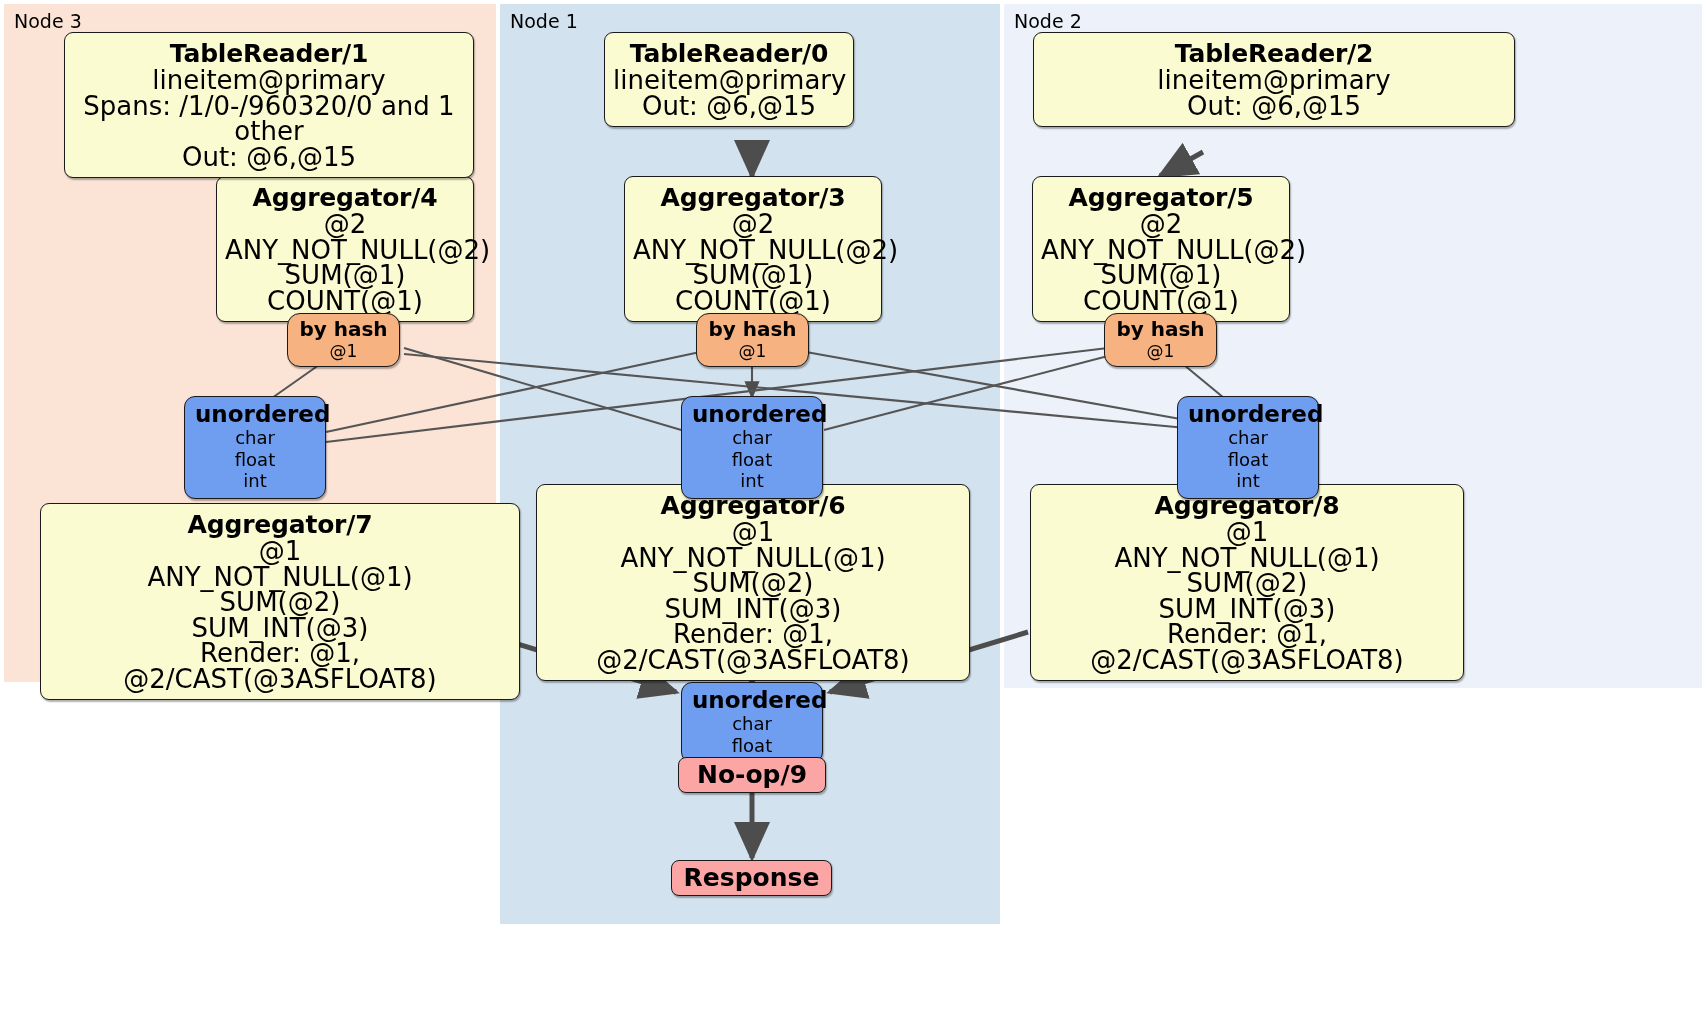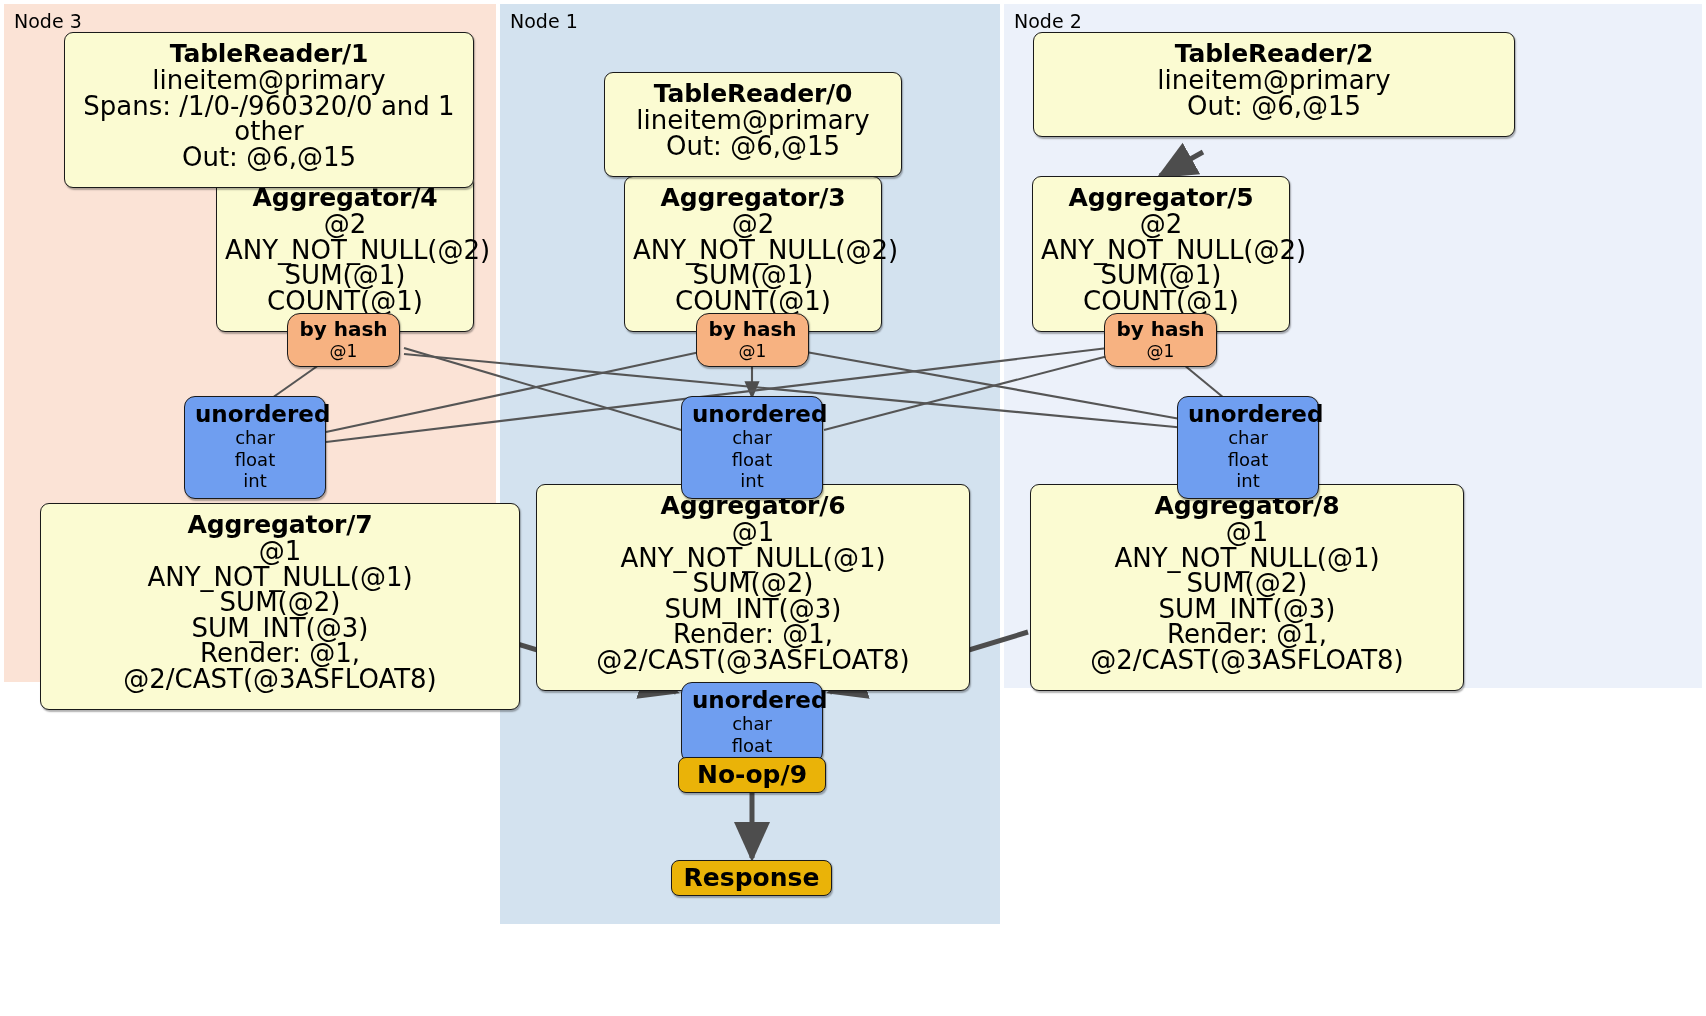--- a/index.html
+++ b/index.html
@@ -38,21 +38,21 @@
     color: #000;
     font-family: "DejaVu Sans", "Liberation Sans", sans-serif;
   }
   .proc-box {
     position: absolute;
     box-sizing: border-box;
     background: #fbfbd2;
     border: 1.6px solid #1a1a1a;
     border-radius: 9px;
     text-align: center;
-    padding: 6px 8px 17px 8px;
+    padding: 6px 8px 7px 8px;
     box-shadow: 1px 1.5px 1.5px rgba(0,0,0,0.30);
     color: #000;
   }
   .proc-title {
     font-weight: bold;
     font-size: 25px;
     line-height: 29px;
     letter-spacing: -0.2px;
   }
   .proc-line {
@@ -95,21 +95,21 @@
     font-size: 23px;
     line-height: 25px;
   }
   .sync-line {
     font-size: 18px;
     line-height: 21.5px;
   }
   .flat-box {
     position: absolute;
     box-sizing: border-box;
-    background: #eab308;
+    background: #fca5a5;
     border: 1.6px solid #1a1a1a;
     border-radius: 8px;
     text-align: center;
     display: flex;
     align-items: center;
     justify-content: center;
     box-shadow: 1px 1.5px 1.5px rgba(0,0,0,0.30);
     color: #000;
   }
   .flat-title {
@@ -198,21 +198,21 @@
 
   <div class="proc-box z-mid" style="left:40px; top:503px; width:480px;">
     <div class="proc-title">Aggregator/7</div>
     <div class="proc-line">@1</div>
     <div class="proc-line">ANY_NOT_NULL(@1)</div>
     <div class="proc-line">SUM(@2)</div>
     <div class="proc-line">SUM_INT(@3)</div>
     <div class="proc-line">Render: @1, @2/CAST(@3ASFLOAT8)</div>
   </div>
 
-  <div class="proc-box z-front" style="left:604px; top:32px; width:298px;margin-top:40px;">
+  <div class="proc-box z-front" style="left:604px; top:32px; width:250px;">
     <div class="proc-title">TableReader/0</div>
     <div class="proc-line">lineitem@primary</div>
     <div class="proc-line">Out: @6,@15</div>
   </div>
 
   <div class="proc-box z-back" style="left:624px; top:176px; width:258px;">
     <div class="proc-title">Aggregator/3</div>
     <div class="proc-line">@2</div>
     <div class="proc-line">ANY_NOT_NULL(@2)</div>
     <div class="proc-line">SUM(@1)</div>

